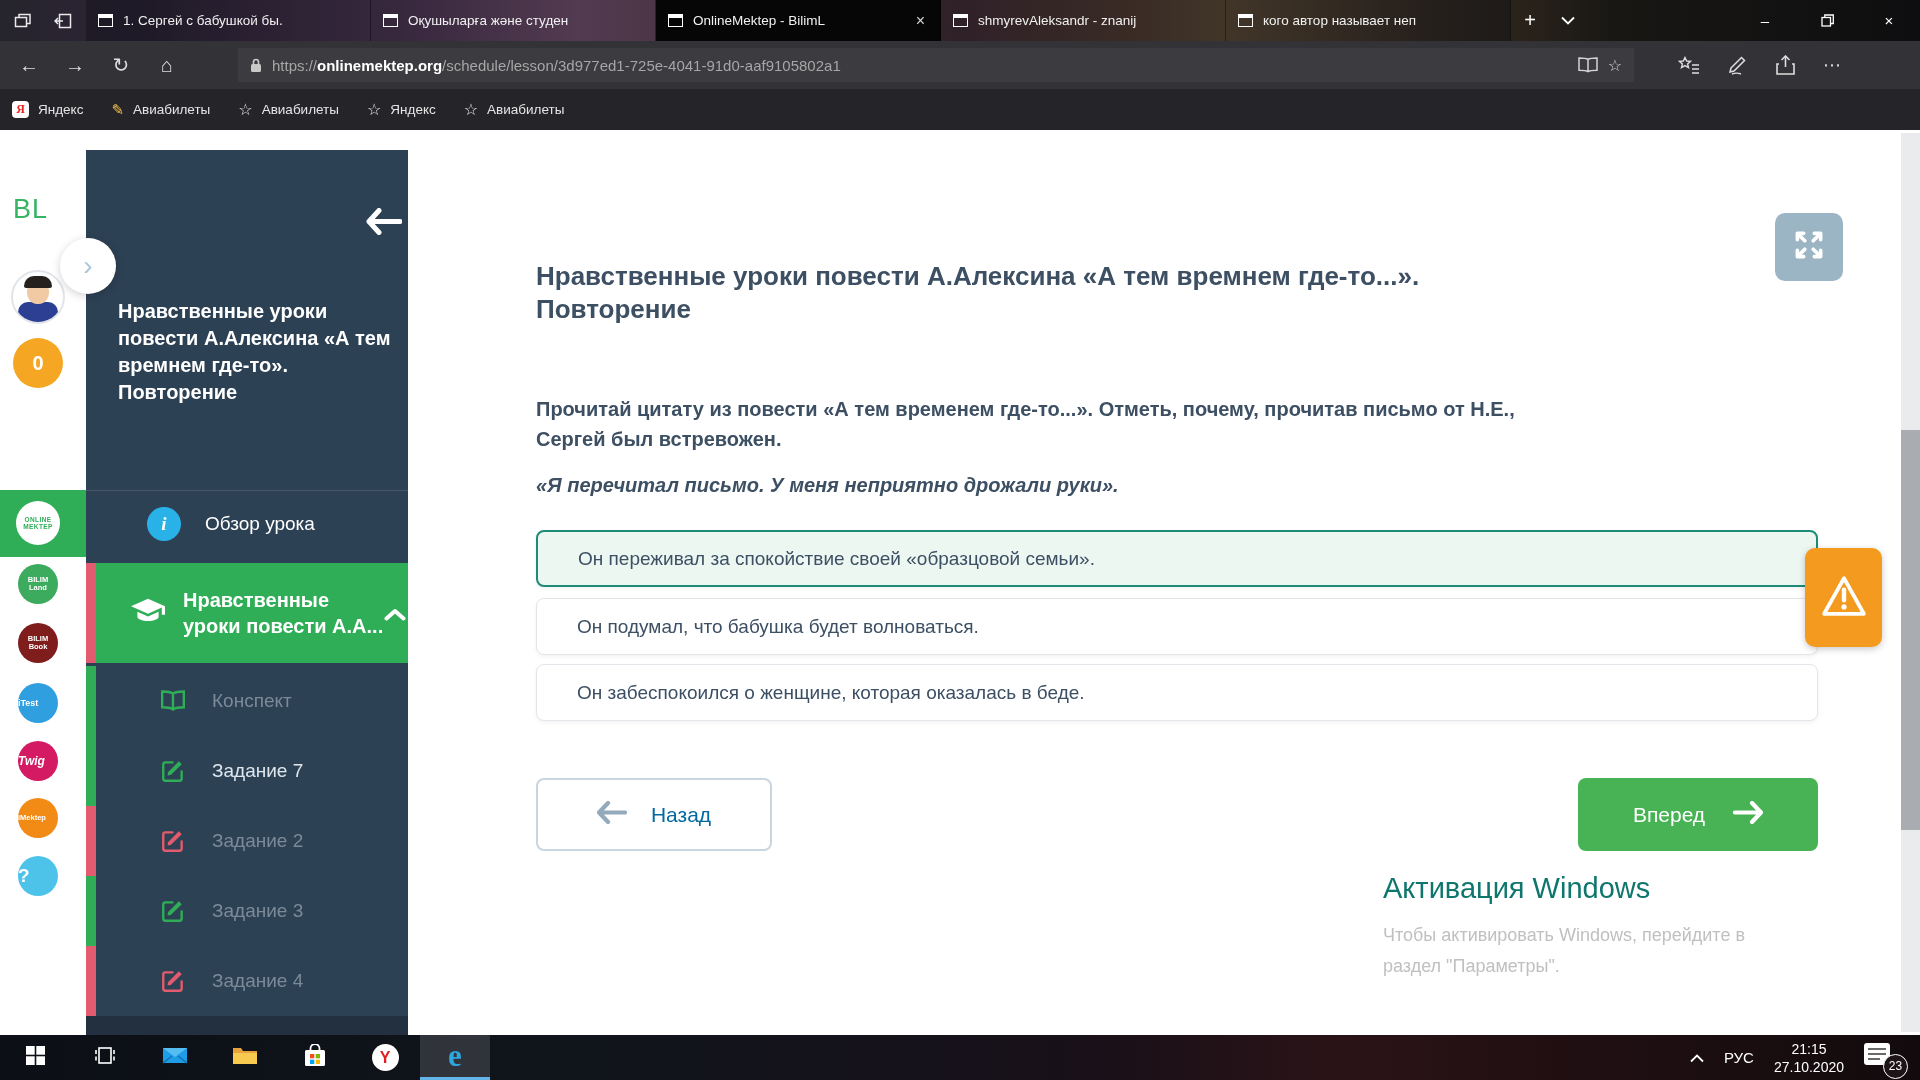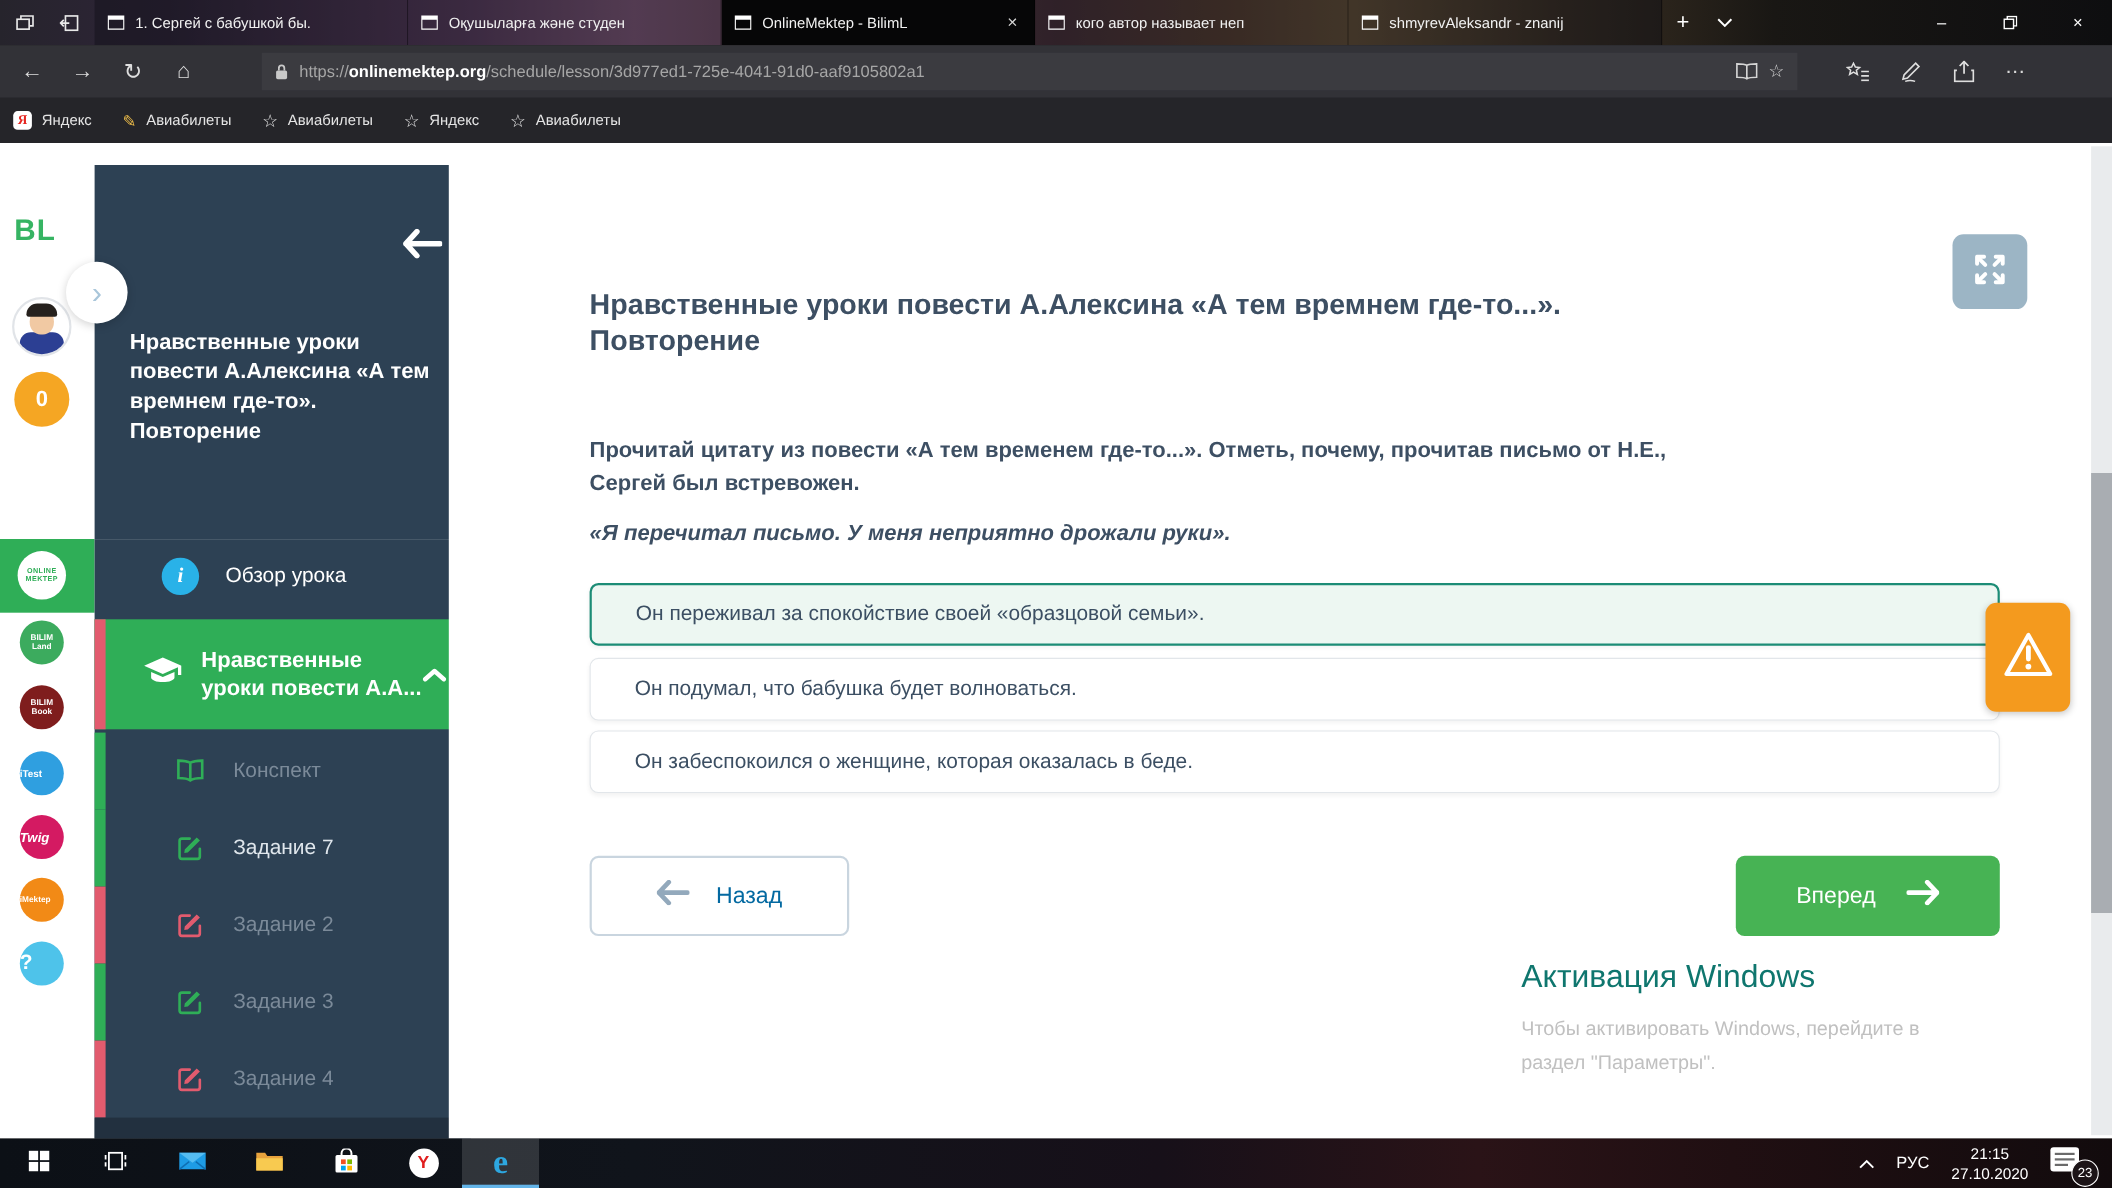--- a/index.html
+++ b/index.html
@@ -43,21 +43,21 @@
   .yandex-ico{width:17px;height:17px;background:#fff;border-radius:4px;color:#e52620;font-weight:bold;
     font-size:12px;display:flex;align-items:center;justify-content:center;font-family:"Liberation Serif",serif}
   .pencil-ico{color:#f2c04a;font-size:15px}
   .star-ico{color:#e8e8e8;font-size:16px}
 
   
   .page{position:absolute;left:0;top:130px;width:1920px;height:905px;background:#ffffff}
 
   
   .rail{position:absolute;left:0;top:0;width:86px;height:905px;background:#fff}
-  .rail-logo{position:absolute;left:13px;top:64px;font-size:27px;font-weight:bold;color:#36b463;letter-spacing:1px}
+  .rail-logo{position:absolute;left:13px;top:64px;font-size:27px;font-weight:normal;color:#36b463;letter-spacing:1px}
   .rail-chevron{position:absolute;left:60px;top:108px;width:56px;height:56px;border-radius:50%;background:#fff;
     box-shadow:0 2px 9px rgba(0,0,0,.18);display:flex;align-items:center;justify-content:center;
     color:#a9c6da;font-size:28px;z-index:6}
   .rail-avatar{position:absolute;left:11px;top:140px;width:54px;height:54px;border-radius:50%;
     border:2px solid #e1e4e8;background:#fff;overflow:hidden;box-sizing:border-box}
   .av-body{position:absolute;left:5px;top:30px;width:40px;height:22px;border-radius:10px 10px 0 0;background:#2c3f93}
   .av-head{position:absolute;left:14px;top:8px;width:22px;height:24px;border-radius:50% 50% 45% 45%;background:#f1c9a3}
   .av-hair{position:absolute;left:11px;top:4px;width:28px;height:12px;border-radius:14px 14px 3px 3px;background:#26211d}
   .rail-zero{position:absolute;left:13px;top:208px;width:50px;height:50px;border-radius:50%;background:#f5a623;
     color:#fff;display:flex;align-items:center;justify-content:center;font-size:20px;font-weight:bold}
@@ -176,25 +176,25 @@
     <span class="pgico"></span>
     <span class="tab-title">Оқушыларға және студен</span>
   </div>
   <div class="tab active">
     <span class="pgico"></span>
     <span class="tab-title">OnlineMektep - BilimL</span>
     <span class="tab-close">×</span>
   </div>
   <div class="tab">
     <span class="pgico"></span>
-    <span class="tab-title">кого автор называет неп</span>
+    <span class="tab-title">shmyrevAleksandr - znanij</span>
   </div>
   <div class="tab">
     <span class="pgico"></span>
-    <span class="tab-title">shmyrevAleksandr - znanij</span>
+    <span class="tab-title">кого автор называет неп</span>
   </div>
   <div class="newtab">+</div>
   <div class="tabcaret">
     <svg width="14" height="9" viewBox="0 0 14 9">
         <path d="M1 1.5 7 7.5 13 1.5" fill="none" stroke="#fff" stroke-width="1.8"></path>
       </svg>
   </div>
   <div class="tabspacer"></div>
   <div class="winctl">–</div>
   <div class="winctl">

